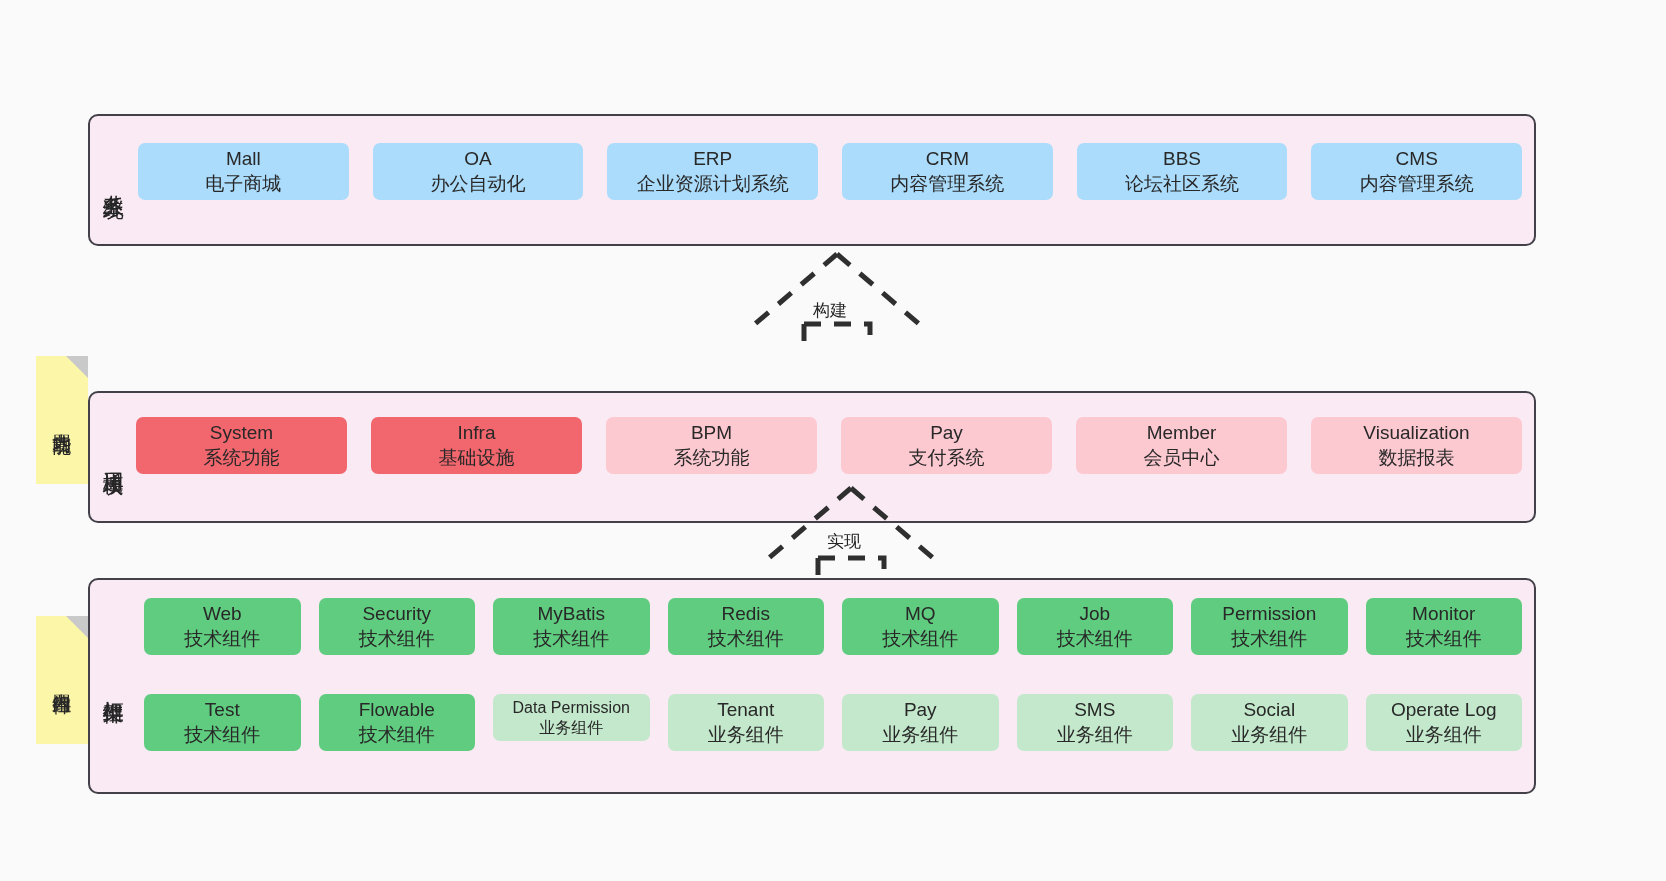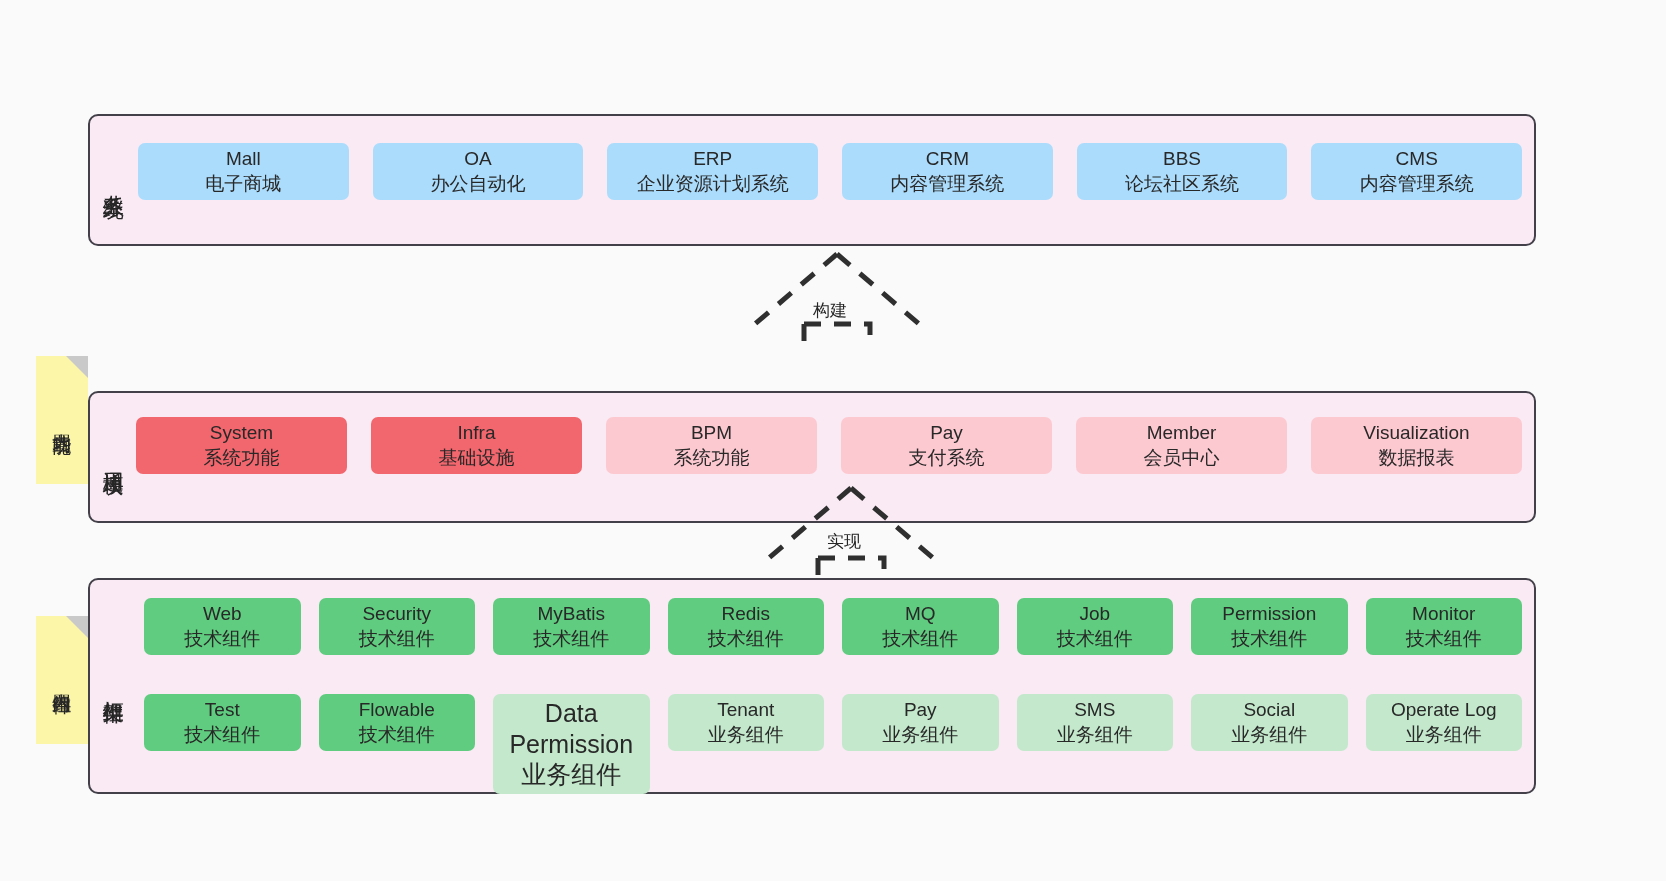--- a/index.html
+++ b/index.html
@@ -134,21 +134,21 @@
     user-select: none;
     white-space: nowrap;
     margin-top: 6px;
   }
   #arrow-build { left: 752px; top: 248px; width: 170px; height: 100px; }
   #label-build { left: 813px; top: 293px; }
   #arrow-impl  { left: 766px; top: 482px; width: 170px; height: 100px; }
   #label-impl  { left: 827px; top: 524px; }
 
   
-  .card.triple { font-size: 25px; line-height: 1.22; }
+  .card.triple { font-size: 16px; line-height: 1.22; }
 </style>
 </head>
 <body>
 
 <div id="canvas">
 
   <div class="layer" id="layer-business">
     <div class="layer-title">业务系统</div>
     <div class="layer-body">
       <div class="card-row">

